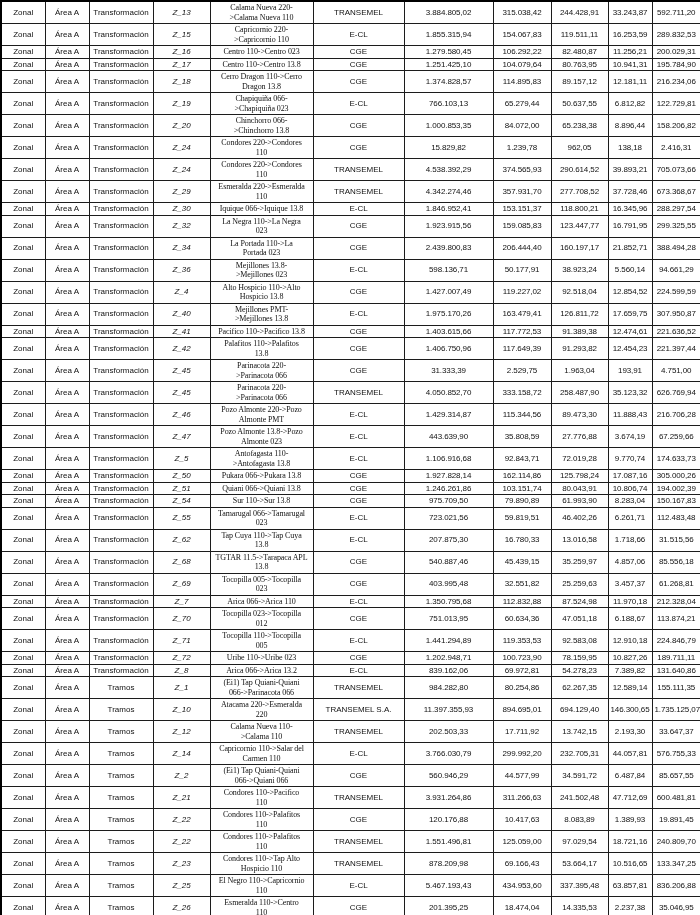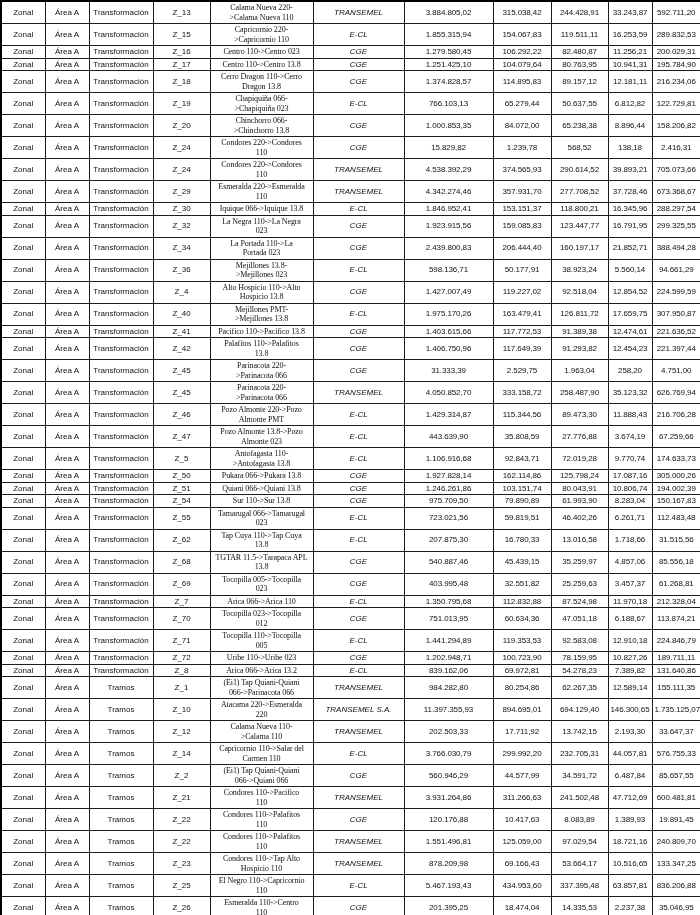--- a/index.html
+++ b/index.html
@@ -33,28 +33,28 @@
   td.c-desc {
     white-space: pre-line;
     padding: 1px 1px;
     letter-spacing: -0.1px;
     font-family: Liberation Serif, serif;
   }
   td.c-comp {
     text-align: left;
     vertical-align: bottom;
     padding: 1px 2px 2px 3px;
-    font-style: italic;
   }
   td.c-num {
     padding: 1px 0;
     letter-spacing: -0.1px;
   }
   td.c-code {
     letter-spacing: 0;
+    font-style: italic;
   }
 </style>
 </head>
 <body>
 
 <table class="grid">
   <colgroup>
     <col style="width:44px">
       <col style="width:44px">
       <col style="width:64px">
@@ -167,21 +167,21 @@
       <tr>
         <td class="c-zone">Zonal</td>
         <td class="c-area">Área A</td>
         <td class="c-cat">Transformación</td>
         <td class="c-code">Z_24</td>
         <td class="c-desc">Condores 220-&gt;Condores
 110</td>
         <td class="c-comp">CGE</td>
         <td class="c-num">15.829,82</td>
         <td class="c-num">1.239,78</td>
-        <td class="c-num">568,52</td>
+        <td class="c-num">962,05</td>
         <td class="c-num">138,18</td>
         <td class="c-num">2.416,31</td>
       </tr>
       <tr>
         <td class="c-zone">Zonal</td>
         <td class="c-area">Área A</td>
         <td class="c-cat">Transformación</td>
         <td class="c-code">Z_24</td>
         <td class="c-desc">Condores 220-&gt;Condores
 110</td>
@@ -320,21 +320,21 @@
         <td class="c-zone">Zonal</td>
         <td class="c-area">Área A</td>
         <td class="c-cat">Transformación</td>
         <td class="c-code">Z_45</td>
         <td class="c-desc">Parinacota 220-
 &gt;Parinacota 066</td>
         <td class="c-comp">CGE</td>
         <td class="c-num">31.333,39</td>
         <td class="c-num">2.529,75</td>
         <td class="c-num">1.963,04</td>
-        <td class="c-num">258,20</td>
+        <td class="c-num">193,91</td>
         <td class="c-num">4.751,00</td>
       </tr>
       <tr>
         <td class="c-zone">Zonal</td>
         <td class="c-area">Área A</td>
         <td class="c-cat">Transformación</td>
         <td class="c-code">Z_45</td>
         <td class="c-desc">Parinacota 220-
 &gt;Parinacota 066</td>
         <td class="c-comp">TRANSEMEL</td>

